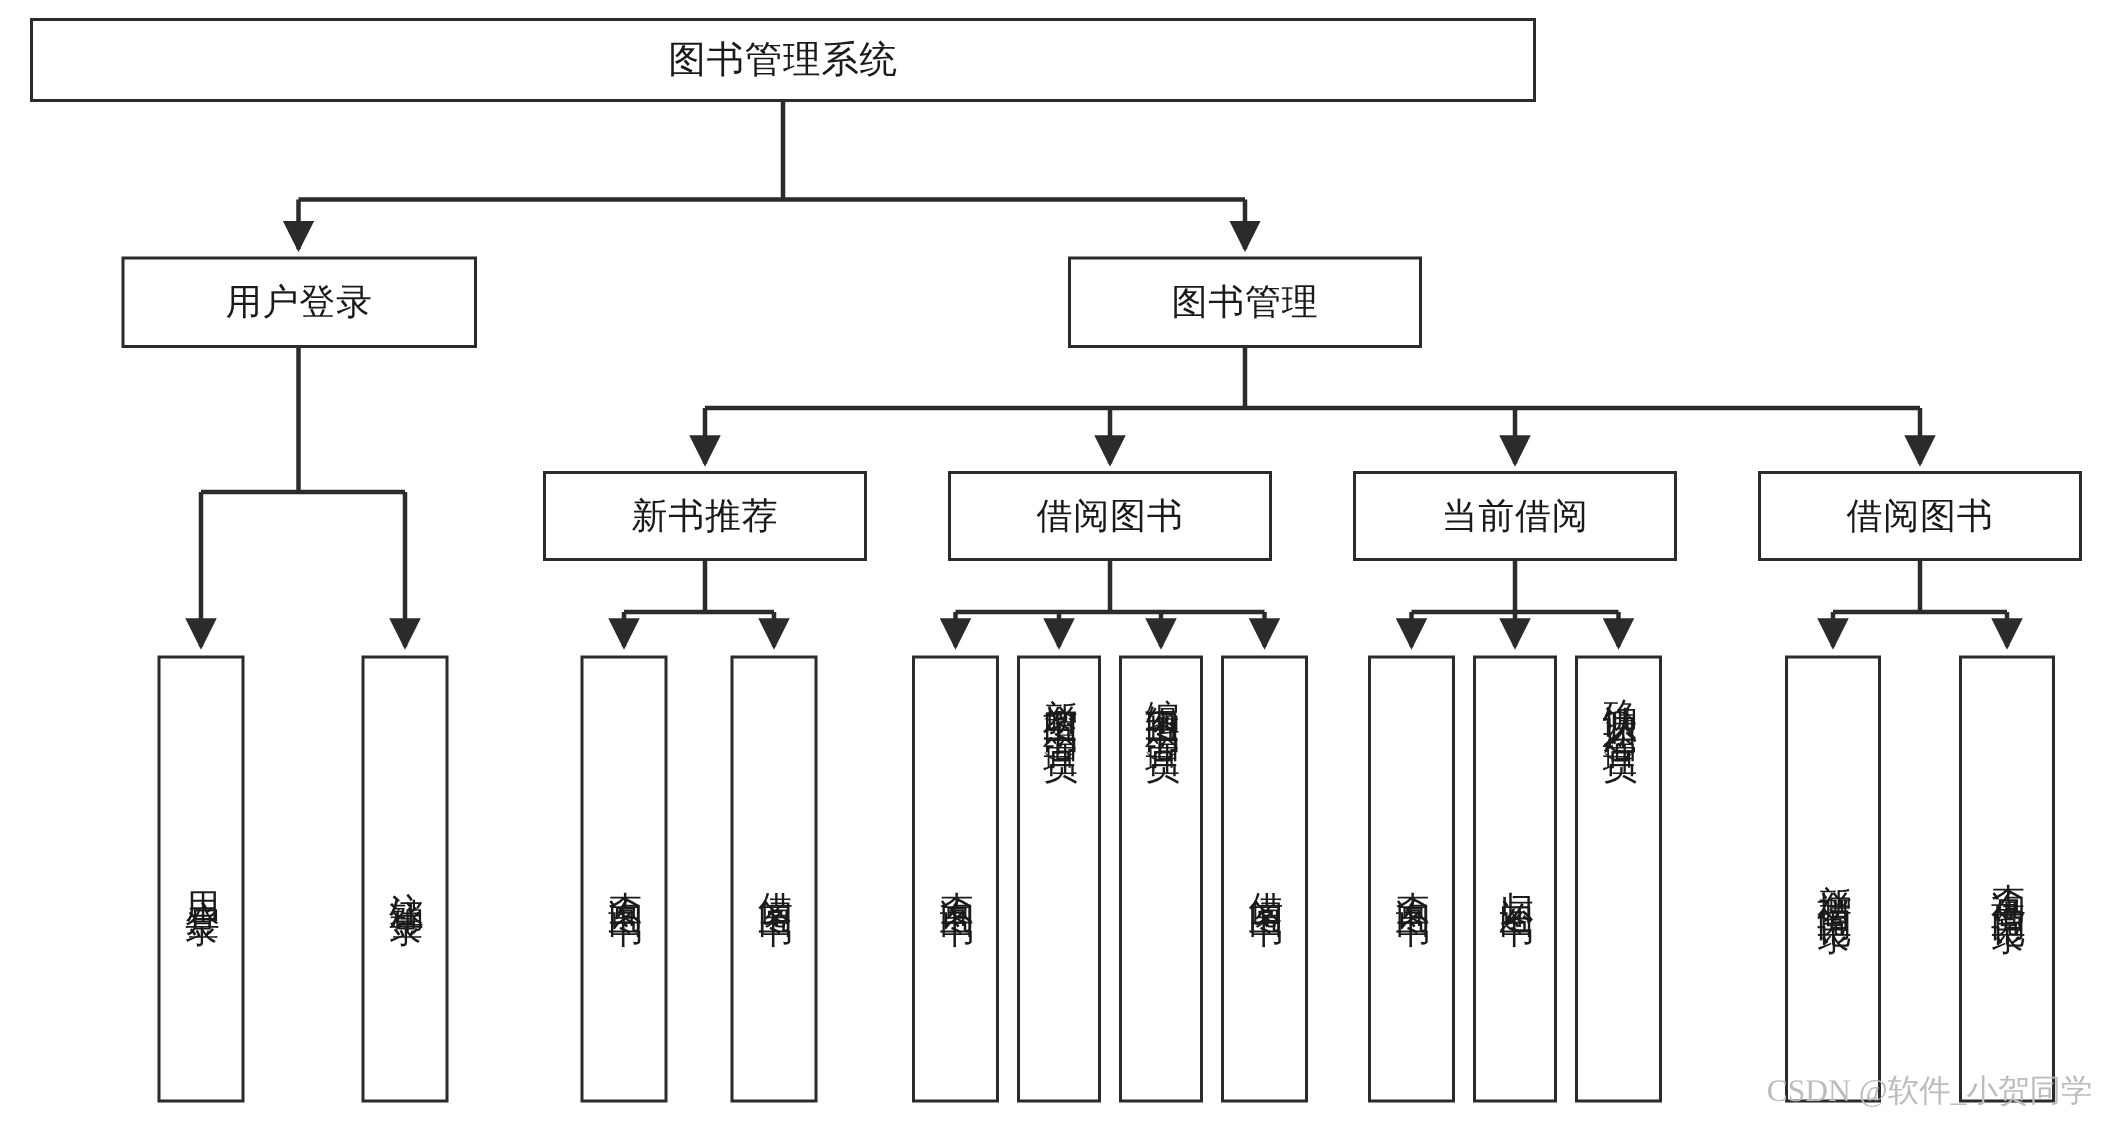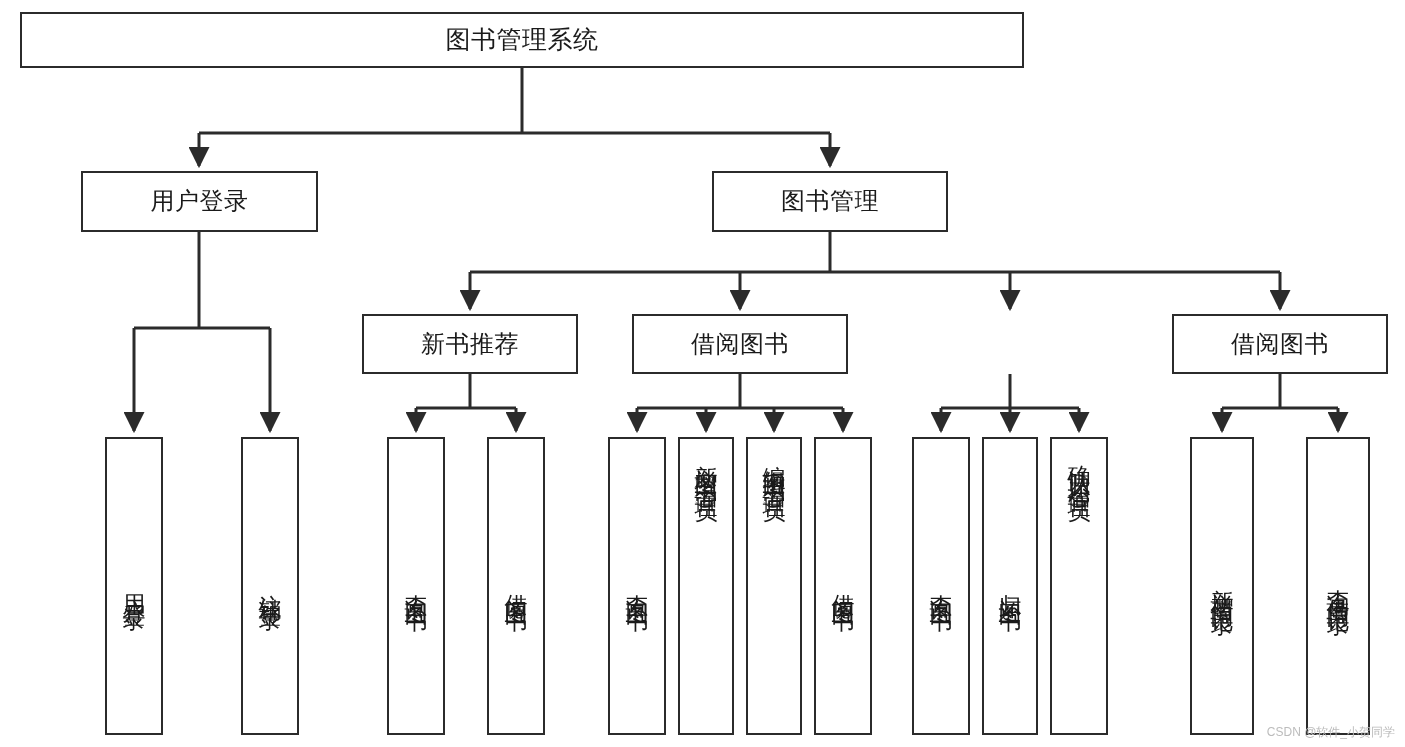--- a/index.html
+++ b/index.html
@@ -66,25 +66,25 @@
   .node.vert.top-anchored {
     align-items: flex-start;
   }
   .node.vert.top-anchored .node-label {
     margin-top: 2px;
   }
   #watermark {
     position: absolute;
     right: 10px;
     bottom: 4px;
-    font-size: 12px;
+    font-size: 21px;
     color: #bcbcbc;
     white-space: nowrap;
     z-index: 5;
-    font-family: Liberation Sans, sans-serif;
+    font-family: Liberation Serif, serif;
     margin-left: 10px;
   }
 </style>
 </head>
 <body>
 
 <div id="diagram-root">
 
   <svg id="connector-layer" viewBox="0 0 1405 747" width="1405" height="747" xmlns="http://www.w3.org/2000/svg">
     <defs>
@@ -146,20 +146,23 @@
   <div class="node horiz" style="left:712px; top:171px; width:236px; height:61px;">
     <span class="node-label">图书管理</span>
   </div>
 
   <div class="node horiz" style="left:362px; top:314px; width:216px; height:60px;">
     <span class="node-label">新书推荐</span>
   </div>
   <div class="node horiz" style="left:632px; top:314px; width:216px; height:60px;">
     <span class="node-label">借阅图书</span>
   </div>
+  <div class="node horiz" style="left:902px; top:314px; width:216px; height:60px;">
+    <span class="node-label">当前借阅</span>
+  </div>
   <div class="node horiz" style="left:1172px; top:314px; width:216px; height:60px;">
     <span class="node-label">借阅图书</span>
   </div>
 
   <div class="node vert" style="left:105px; top:437px; width:58px; height:298px;">
     <span class="node-label">用户登录</span>
   </div>
   <div class="node vert" style="left:241px; top:437px; width:58px; height:298px;">
     <span class="node-label">注销登录</span>
   </div>

